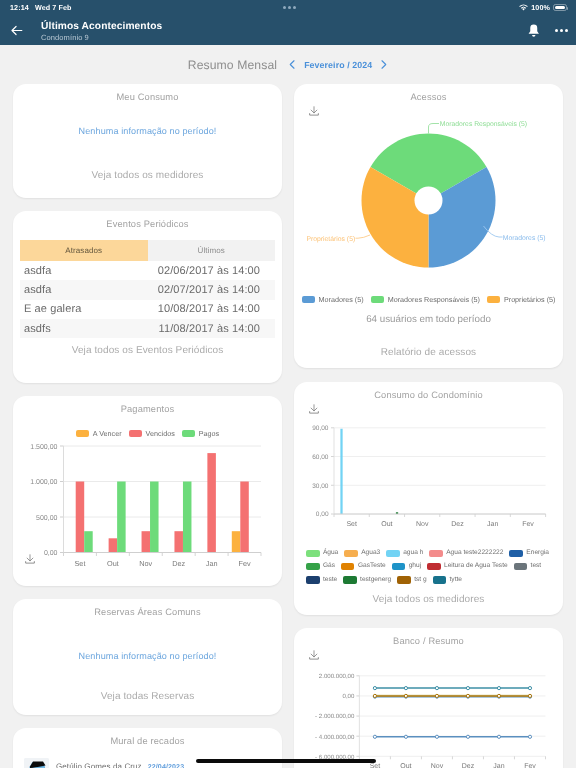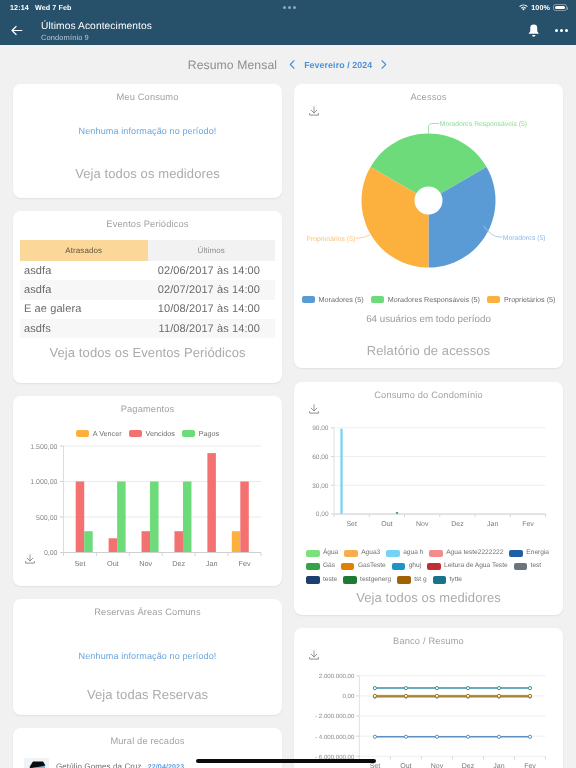--- a/index.html
+++ b/index.html
@@ -13,42 +13,42 @@
   .sb-center{position:absolute;left:0;right:0;display:flex;justify-content:center;align-items:center;gap:1.7px;padding-left:12px;margin-left:-9px;}
   .sb-dot{width:3px;height:3px;border-radius:50%;background:#8fa9bd;}
   .sb-right{position:absolute;right:9px;display:flex;align-items:center;gap:3px;justify-content:flex-end;}
   .batt{width:14px;height:7.5px;border:0.8px solid rgba(255,255,255,.4);border-radius:2.4px;position:relative;padding:0.8px;}
   .batt::after{content:"";position:absolute;right:-2px;top:2.3px;width:1.3px;height:2.9px;background:rgba(255,255,255,.45);border-radius:0 1.2px 1.2px 0;}
   .batt i{display:block;height:100%;background:#fff;border-radius:1.7px;}
 
   
   .appbar{position:absolute;top:15px;left:0;width:576px;height:30px;background:#27506b;color:#fff;}
   .back{position:absolute;left:9px;top:8px;width:15px;height:15px;}
-  .appbar .title{position:absolute;left:41px;top:5.5px;font-size:10.2px;font-weight:normal;letter-spacing:.1px;}
+  .appbar .title{position:absolute;left:41px;top:5.5px;font-size:10.2px;font-weight:bold;letter-spacing:.1px;}
   .appbar .sub{position:absolute;left:41px;top:18px;font-size:7.5px;color:#b8c8d4;letter-spacing:.1px;}
   .bell{position:absolute;right:35px;top:7.5px;width:15.5px;height:15.5px;}
   .kebab{position:absolute;right:8px;top:14px;display:flex;gap:1.9px;}
   .kebab i{width:3.1px;height:3.1px;border-radius:50%;background:#fff;display:block;}
 
   
   .content{position:absolute;top:45px;left:0;width:576px;height:723px;background:#f1f1f1;}
   .toprow{height:39px;display:flex;align-items:center;justify-content:center;gap:7px;}
   .toprow .rm{font-size:12.2px;margin-right:4px;color:#8e8e8e;font-weight:normal;letter-spacing:.1px;}
   .toprow .mon{font-size:8.8px;color:#4a90d9;font-weight:bold;letter-spacing:.1px;}
   .chev{color:#4a90d9;font-size:11px;line-height:1;display:flex;align-items:center;}
 
   .cols{display:flex;padding:0 13px;gap:12px;align-items:flex-start;}
   .col{width:269px;display:flex;flex-direction:column;gap:13.5px;}
   #left-col{gap:0;}
   #left-col>.card{margin-bottom:13px;}
 
-  .card{background:#fff;border-radius:8px;box-shadow:0 1px 2px rgba(0,0,0,.07);position:relative;}
+  .card{background:#fff;border-radius:13px;box-shadow:0 1px 2px rgba(0,0,0,.07);position:relative;}
   .card-title{text-align:center;font-size:9.3px;color:#a2a2a2;padding-top:8px;letter-spacing:.15px;}
   .empty-msg{text-align:center;font-size:9.05px;color:#6ca6de;letter-spacing:.1px;}
-  .card-foot{text-align:center;font-size:13px;color:#ababab;letter-spacing:.1px;}
+  .card-foot{text-align:center;font-size:10px;color:#ababab;letter-spacing:.1px;}
 
   
   .dl{position:absolute;left:14px;top:21px;width:12px;height:12px;}
 
   
   .tabs{display:flex;margin:11px 7px 0 7px;height:21px;}
   .tab{flex:1;display:flex;align-items:center;justify-content:center;font-size:8px;letter-spacing:.1px;}
   .tab.sel{background:#fcd79a;color:#63563c;}
   .tab.un{background:#f2f2f2;color:#8b8b8b;}
   .evrow{display:flex;justify-content:space-between;align-items:center;height:19.3px;padding:0 15px 0 4px;margin:0 7px;font-size:11px;color:#6a6a6a;letter-spacing:.1px;}

